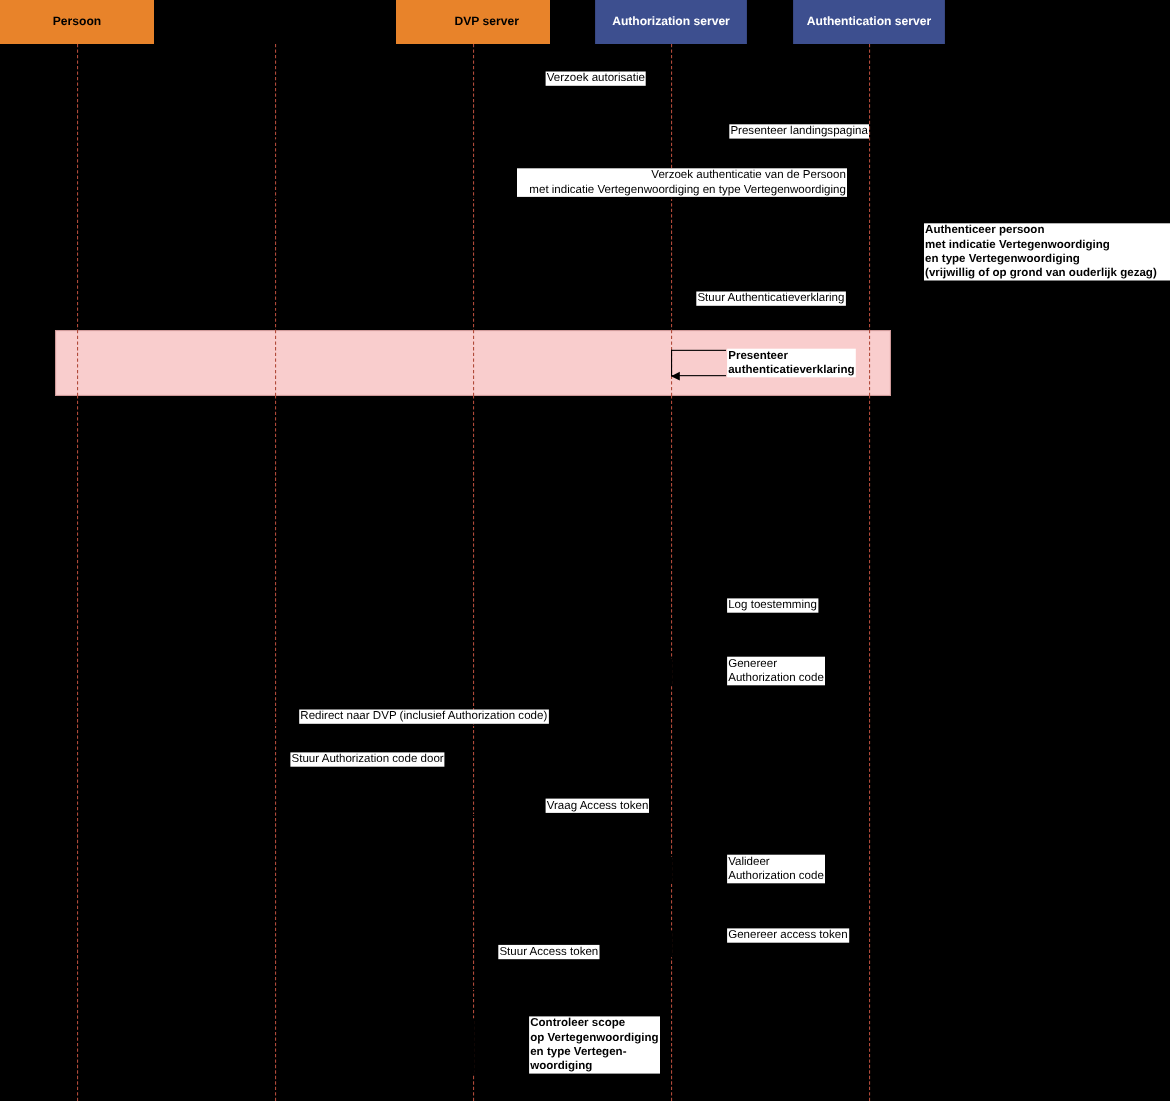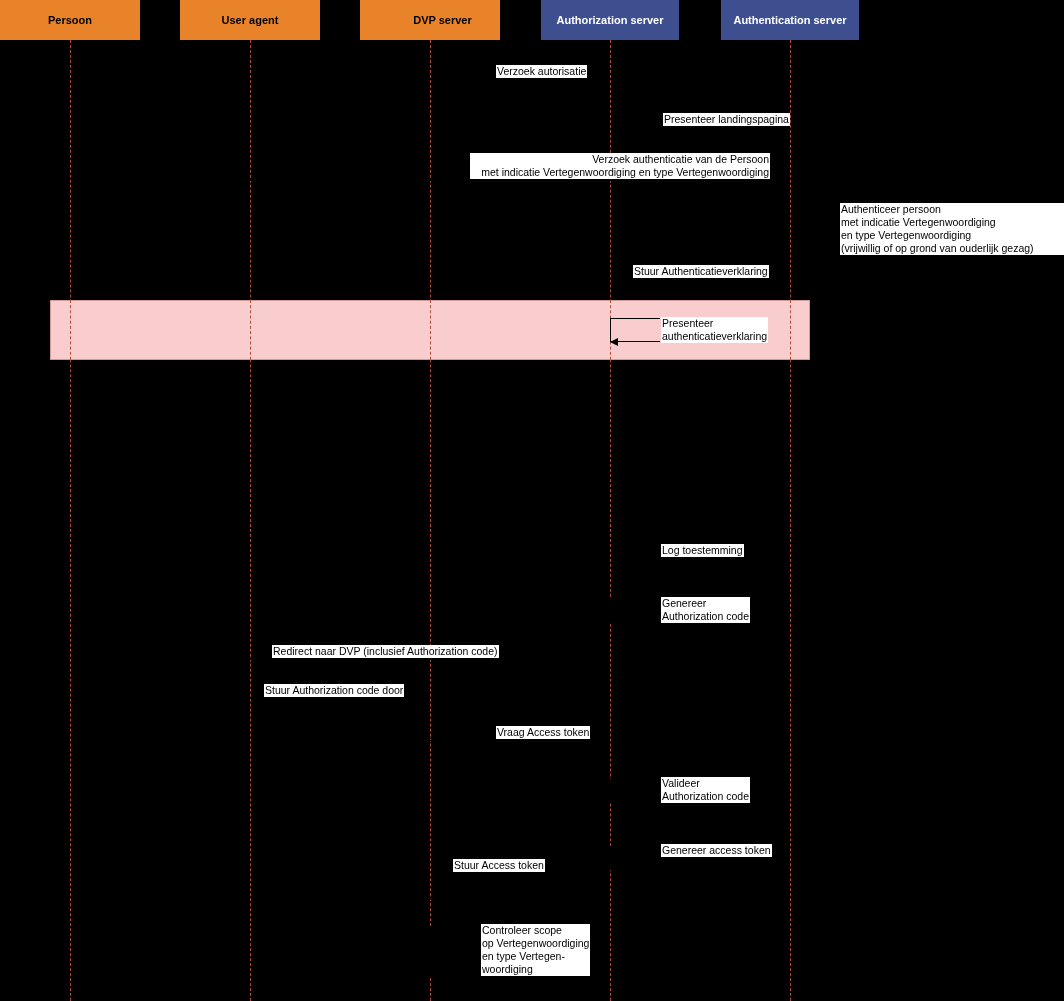--- a/index.html
+++ b/index.html
@@ -53,21 +53,21 @@
     font-size: 10.5px;
     line-height: 13px;
     padding: 0 1px;
     box-sizing: border-box;
     white-space: pre;
   }
   .msg-label.right {
     text-align: right;
   }
   .msg-label.bold {
-    font-weight: normal;
+    font-weight: bold;
   }
   .arrow-line {
     position: absolute;
     height: 0;
     border-top: 1px solid #000000;
   }
   .arrow-head {
     position: absolute;
     width: 0; height: 0;
     border-top: 4px solid transparent;
@@ -92,23 +92,20 @@
     box-sizing: border-box;
   }
 </style>
 </head>
 <body>
 
 <div id="canvas">
 
   <div class="lifeline-head actor" style="left:0px; top:0px; width:140px;">
     <span>Persoon</span>
-  </div>
-  <div class="lifeline-head actor" style="left:180px; top:0px; width:140px;">
-    <span>User agent</span>
   </div>
   <div class="lifeline-head actor" style="left:360px; top:0px; width:140px;padding-left:25px;">
     <span>DVP server</span>
   </div>
   <div class="lifeline-head server" style="left:721px; top:0px; width:138px;">
     <span>Authentication server</span>
   </div>
   <div class="lifeline-head server" style="left:541px; top:0px; width:138px;">
     <span>Authorization server</span>
   </div>

